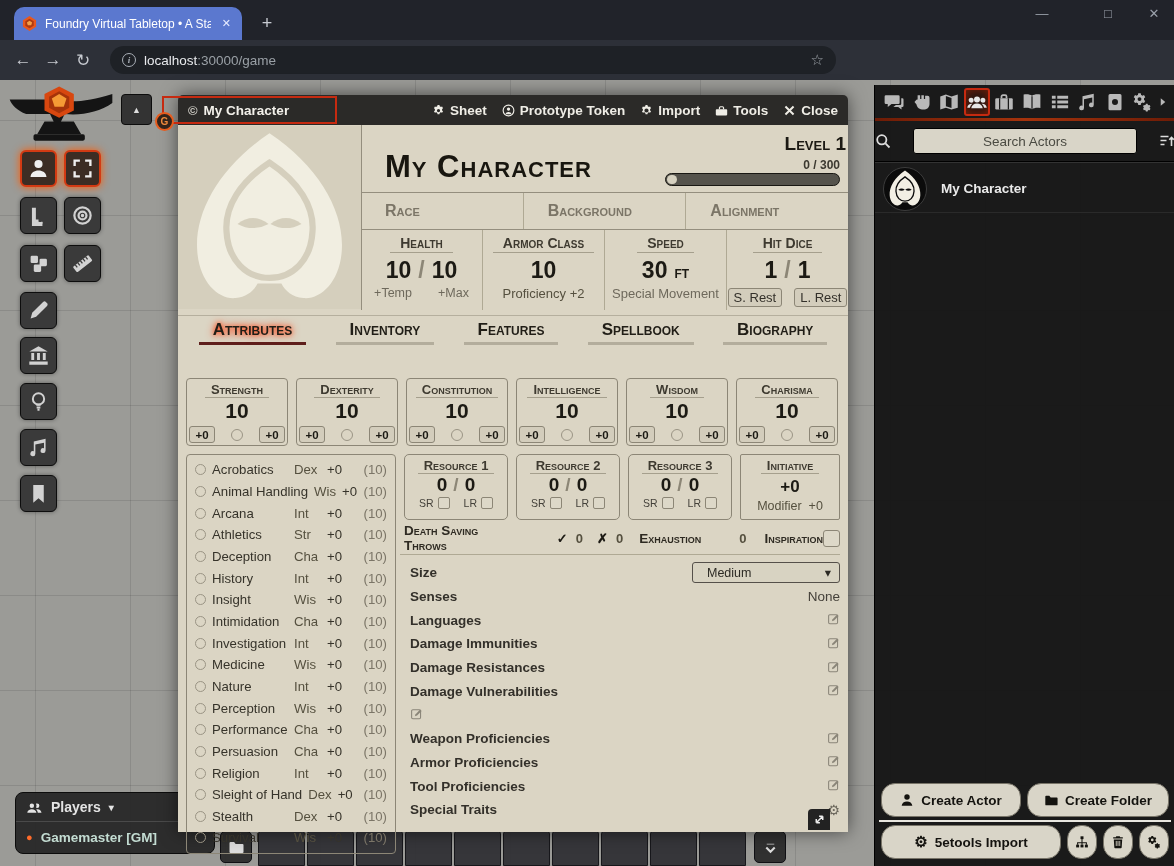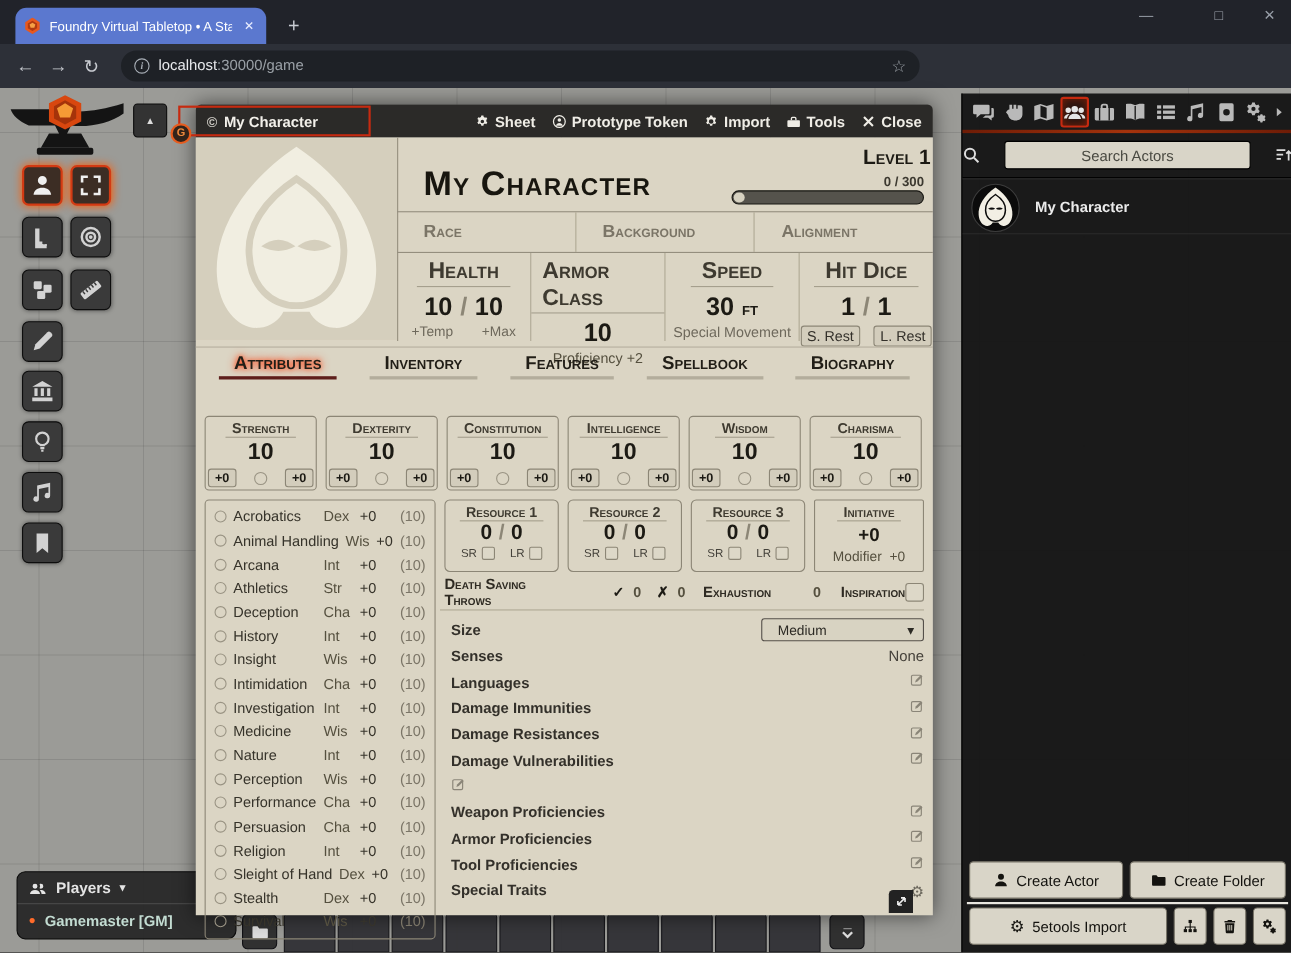--- a/index.html
+++ b/index.html
@@ -70,21 +70,21 @@
   .xp-bar { position:absolute; left:487px; top:48px; width:175px; height:13px; background:#55534c; border:1px solid #191813; border-radius:7px; }
   .xp-fill { position:absolute; left:1px; top:1px; width:10px; height:9px; background:#d6d1c0; border-radius:5px; }
 
   .id-row { position:absolute; left:183px; top:67px; width:487px; height:38px; border-top:1px solid #948e7e; border-bottom:1px solid #948e7e; display:flex; }
   .id-cell { flex:1; display:flex; align-items:center; padding-left:24px; font-variant:small-caps; font-weight:bold; font-size:16px; color:#7b7567; border-right:1px solid #afa994; }
   .id-cell:last-child { border-right:none; }
 
   .stats-row { position:absolute; left:183px; top:105px; width:487px; height:80px; display:flex; }
   .stat-cell { flex:1; border-right:1px solid #afa994; display:flex; flex-direction:column; align-items:center; padding-top:5px; }
   .stat-cell:last-child { border-right:none; }
-  .stat-label { font-variant:small-caps; font-weight:bold; font-size:21px; color:#3e3a30; border-bottom:1px solid #a59f8d; padding:0 10px 1px; }
+  .stat-label { font-variant:small-caps; font-weight:bold; font-size:14px; color:#3e3a30; border-bottom:1px solid #a59f8d; padding:0 10px 1px; }
   .stat-vals { font-size:23px; font-weight:bold; margin-top:4px; display:flex; gap:7px; align-items:baseline; }
   .stat-slash { color:#8c8676; }
   .stat-sub { font-size:12.5px; color:#6e695c; margin-top:2px; display:flex; gap:26px; }
   .rest-btn { font-size:13px; color:#33302a; background:#d3cdbc; border:1px solid #8c8676; border-radius:3px; padding:1px 5px; }
   .stat-unit { font-variant:small-caps; font-size:17px; }
 
   .sheet-nav { position:absolute; left:0px; top:190px; width:670px; height:33px; border-top:1px solid #b5af9e; display:flex; justify-content:space-around; align-items:center; padding:0 6px; }
   .snav-tab { font-variant:small-caps; font-weight:bold; font-size:17px; color:#211e17; border-bottom:3px solid #b3ad9c; padding:0 14px 2px; }
   .snav-tab.active { border-bottom-color:#5e1f1c; text-shadow:0 0 9px #ff3000, 0 0 4px #ff7040; }
 
@@ -139,21 +139,21 @@
   .sb-tab.active { border:2px solid #c62a10; border-radius:3px; background:#2a1610; box-shadow:0 0 8px #7a1f08 inset; color:#e6e6e6; }
   .sb-redline { position:absolute; left:0; top:33px; width:300px; height:3px; background:linear-gradient(90deg,#6e1c06,#a5330c,#6e1c06); }
   .sb-search { position:absolute; left:0; top:40px; width:300px; height:32px; display:flex; align-items:center; padding:0 0; gap:22px; }
   .sb-search svg { width:16px; height:16px; color:#ddd; flex:none; }
   .search-input { flex:1; height:26px; background:#d9d5c8; border:1px solid #000; border-radius:3px; font-family:"Liberation Sans",sans-serif; font-size:13.5px; color:#3c3c36; text-align:center; }
   .search-input::placeholder { color:#4a4a42; opacity:1; }
   .sb-div { position:absolute; left:0; top:76px; width:300px; height:1px; background:#000; box-shadow:0 1px 0 #333; }
   .actor-item { position:absolute; left:0; top:80px; width:300px; height:48px; display:flex; align-items:center; gap:14px; padding:0 8px; border-bottom:1px solid #2a2a2a; }
   .actor-avatar { width:44px; height:44px; border-radius:50%; background:#0b0b0b; border:1px solid #3c3c3c; overflow:hidden; flex:none; }
   .actor-name { font-weight:bold; font-size:13.5px; color:#eaeaea; }
-  .sb-footer-btn { position:absolute; height:34px; background:#d9d5c8; border:1px solid #787468; border-radius:4px; color:#14130f; font-weight:normal; font-size:13.5px; display:flex; align-items:center; justify-content:center; gap:7px; }
+  .sb-footer-btn { position:absolute; height:34px; background:#d9d5c8; border:1px solid #787468; border-radius:14px; color:#14130f; font-weight:bold; font-size:13.5px; display:flex; align-items:center; justify-content:center; gap:7px; }
   .sb-footer-btn svg { width:14px; height:14px; }
   .sb-wline { position:absolute; left:4px; top:735px; width:292px; height:2px; background:#e8e6df; }
 
   .ic { display:inline-block; vertical-align:middle; }
 </style>
 </head>
 <body>
 
 <div class="screen">
 

